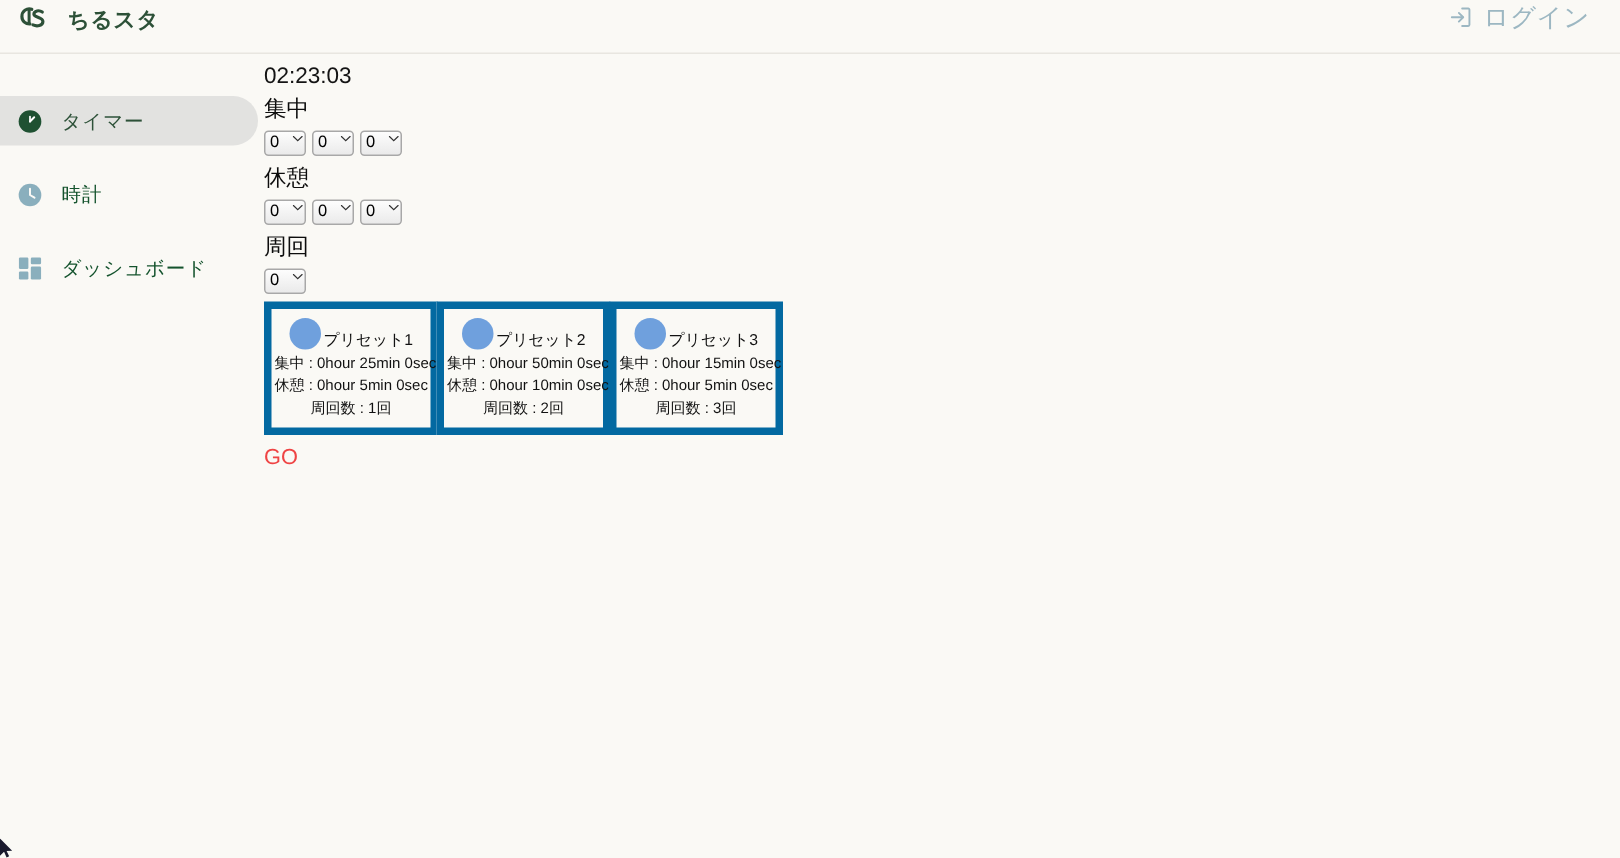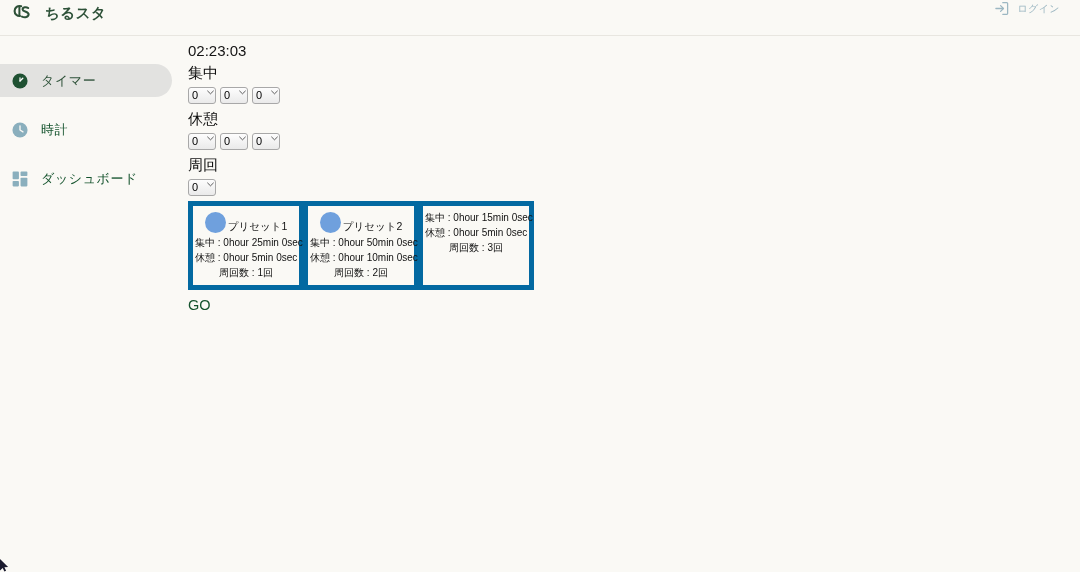--- a/index.html
+++ b/index.html
@@ -51,21 +51,21 @@
     align-items: center;
     gap: 7px;
     cursor: pointer;
   }
   .login-icon {
     width: 17px;
     height: 17px;
     display: block;
   }
   .login-label {
-    font-size: 10px;
+    font-size: 17px;
     color: #9cb7c2;
     letter-spacing: 0.4px;
   }
 
   
   .sidebar {
     position: absolute;
     top: 37px;
     left: 0;
     width: 172px;
@@ -99,21 +99,21 @@
     color: #14532d;
   }
   .nav-item.active .nav-label {
     color: #2d5138;
   }
 
   
   .main {
     position: absolute;
     top: 37px;
-    left: 172px;
+    left: 160px;
     width: 908px;
     height: 535px;
     padding: 3px 0 0 16px;
     box-sizing: border-box;
   }
   .timer-display {
     font-size: 15px;
     color: #141414;
     line-height: 21px;
     margin: 0 0 1px 0;
@@ -203,21 +203,21 @@
   }
   .preset-line {
     font-size: 10px;
     color: #111;
     line-height: 15px;
     white-space: nowrap;
     text-align: center;
   }
   .go-text {
     font-size: 14.5px;
-    color: #14532d;
+    color: #ef4444;
     margin-top: 5px;
     line-height: 20px;
     display: inline-block;
     cursor: pointer;
   }
 
   .cursor-mark {
     position: absolute;
     left: 0;
     bottom: 0;
@@ -381,20 +381,24 @@
       <div class="preset-head">
         <span class="preset-dot"></span>
         <span class="preset-name">プリセット2</span>
       </div>
       <div class="preset-line">集中 : 0hour 50min 0sec</div>
       <div class="preset-line">休憩 : 0hour 10min 0sec</div>
       <div class="preset-line">周回数 : 2回</div>
     </div>
 
     <div class="preset-card">
+      <div class="preset-head">
+        <span class="preset-dot"></span>
+        <span class="preset-name">プリセット3</span>
+      </div>
       <div class="preset-line">集中 : 0hour 15min 0sec</div>
       <div class="preset-line">休憩 : 0hour 5min 0sec</div>
       <div class="preset-line">周回数 : 3回</div>
     </div>
 
   </div>
 
   <div class="go-text">GO</div>
 
 </main>

